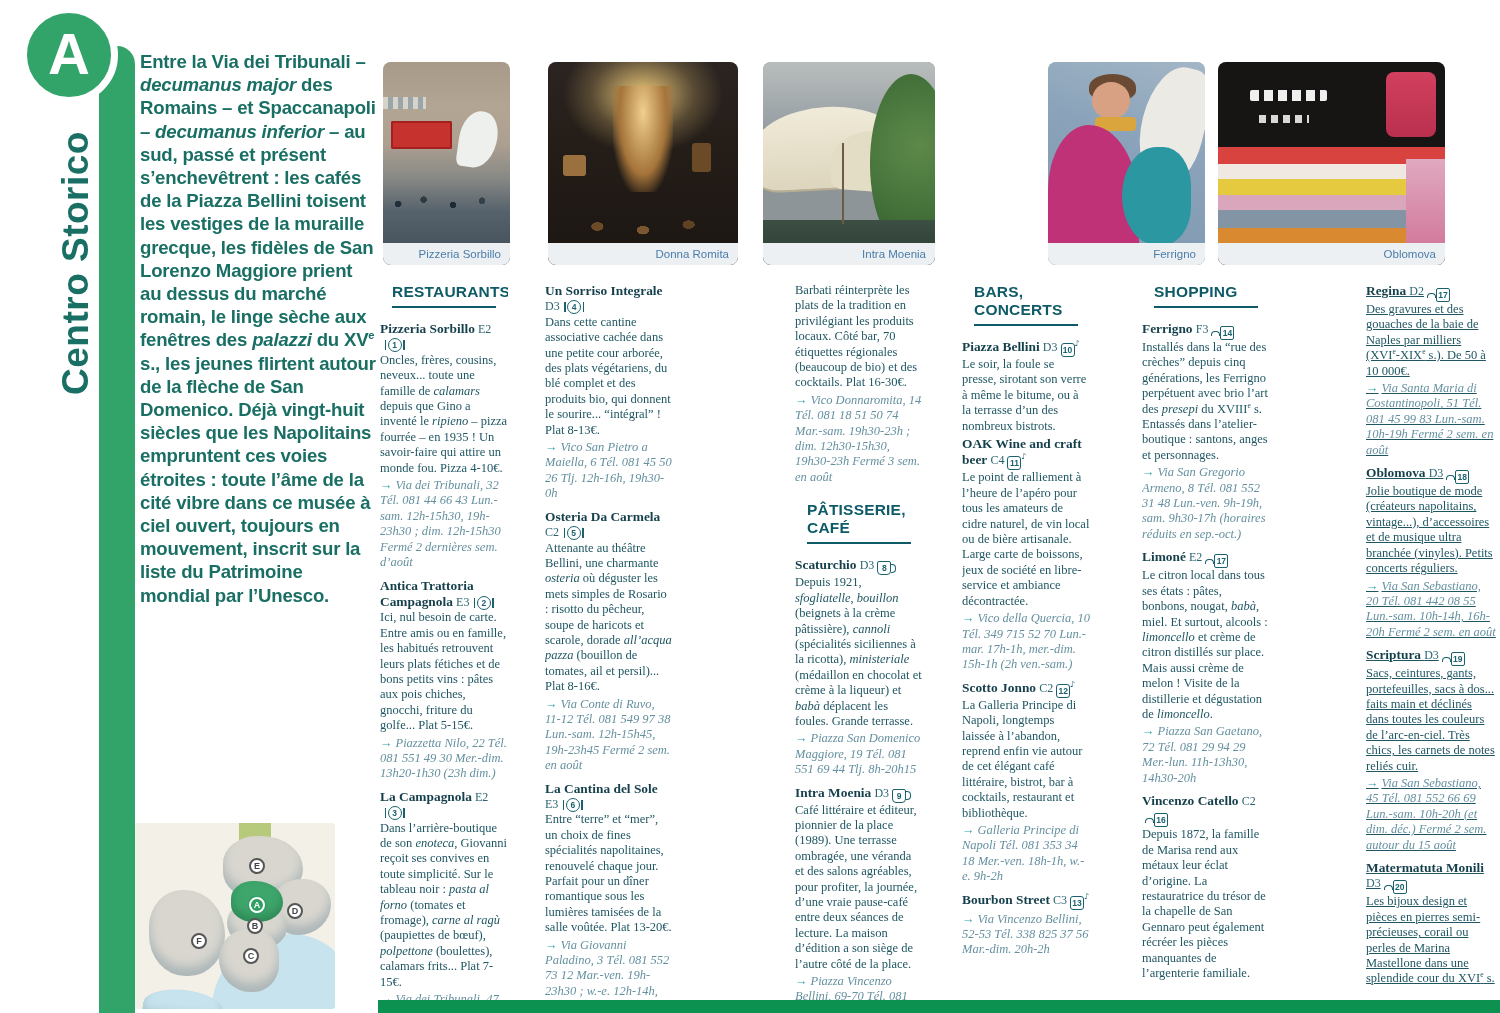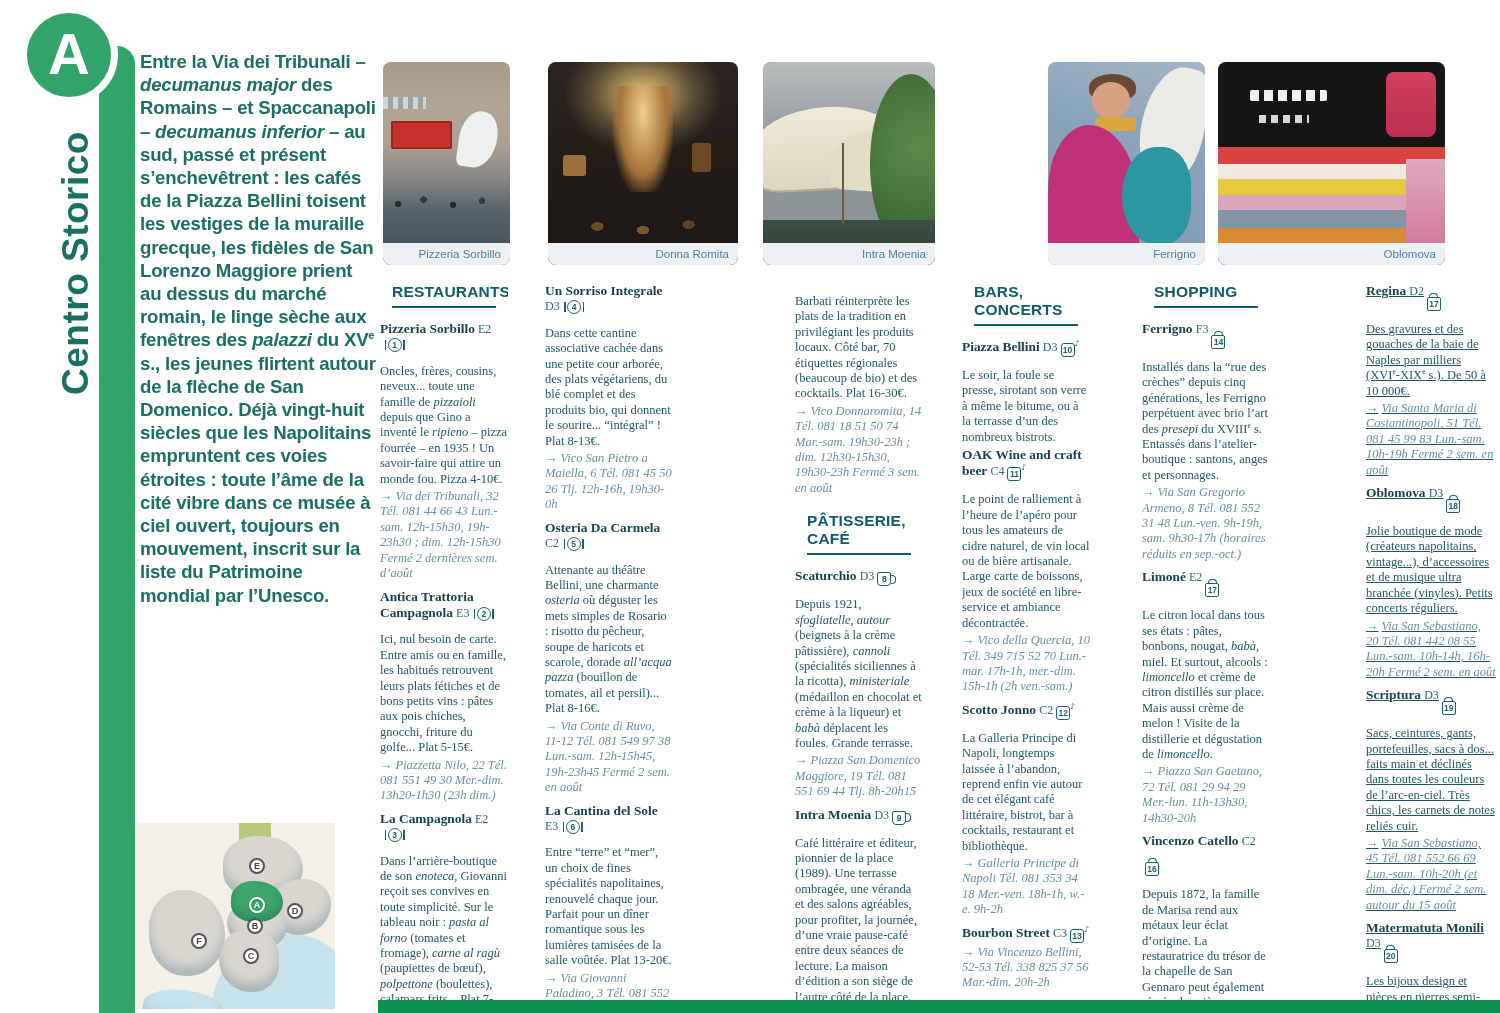--- a/index.html
+++ b/index.html
@@ -55,38 +55,38 @@
   
   .col{position:absolute;top:283px;height:726px;overflow:hidden;
        font-size:12.5px;line-height:15.4px;color:#1f5662;}
   .sec{font:bold 15.5px "Liberation Sans",sans-serif;color:#0e5a66;letter-spacing:.2px;
        border-bottom:2.5px solid #0e5a66;padding-bottom:5px;margin:0 12px 13px;}
   .sec.later{margin-top:16px;}
   .entry{margin:0 0 2px;}
   .e-head{display:block;}
   .e-name{font-weight:bold;color:#143f4b;font-size:13.4px;}
   .e-ref{color:#2a6472;font-size:12px;}
-  .e-body{display:block;margin-top:11px;}
+  .e-body{display:block;}
   .contact{font-style:italic;color:#64909f;margin:1px 0 7px;}
   .contact .arrow{font-style:normal;color:#33a0ad;font-weight:bold;margin-right:3px;}
 
   
   .ic{display:inline-flex;align-items:center;vertical-align:-2px;color:#1a616d;margin-left:3px;}
   .ic .nb{display:inline-flex;align-items:center;justify-content:center;width:14px;height:14px;
           box-sizing:border-box;border:1.3px solid currentColor;
           font:bold 8.5px "Liberation Sans",sans-serif;}
   .ic-fork .nb{border-radius:50%;}
   .ic .tine{width:1.5px;height:10px;background:currentColor;display:inline-block;margin:0 1.5px;}
   .ic-cup .nb{border-radius:2px 2px 4px 4px;}
   .ic-cup .handle{width:4px;height:7px;border:1.3px solid currentColor;border-left:none;
                   border-radius:0 4px 4px 0;display:inline-block;}
   .ic-note{position:relative;margin-right:4px;}
   .ic-note .nb{border-radius:3px;}
   .ic-note .note-glyph{position:absolute;top:-7px;right:-5px;font-size:8px;font-family:"DejaVu Sans",sans-serif;}
-  .ic-bag{display:inline-flex;flex-direction:column;align-items:center;vertical-align:-3px;justify-content:flex-end;}
+  .ic-bag{display:inline-flex;flex-direction:row;align-items:center;vertical-align:-3px;justify-content:flex-end;}
   .ic-bag .bag-handle{width:7px;height:4px;border:1.3px solid currentColor;border-bottom:none;
                       border-radius:4px 4px 0 0;margin-bottom:-1px;display:block;}
   .ic-bag .nb{border-radius:2px;}
 
   
   .bottom-bar{position:absolute;left:378px;right:0;bottom:0;height:13px;background:#0d9150;}
 </style>
 </head>
 <body>
 
@@ -166,21 +166,21 @@
 
   <div id="columns">
       <div class="col" style="left: 380px; width: 128px;">
         <h3 class="sec">RESTAURANTS</h3>
         <article class="entry">
           <span class="e-head"><span class="e-name">Pizzeria Sorbillo</span> <span class="e-ref">E2</span><span class="ic ic-fork">
               <i class="tine"></i>
               <span class="nb">1</span>
               <i class="tine"></i>
             </span></span>
-          <span class="e-body">Oncles, frères, cousins, neveux... toute une famille de <i>pizzaioli</i> depuis que Gino a inventé le <i>ripieno</i> – pizza fourrée – en 1935 ! Un savoir-faire qui attire un monde fou. Pizza 4-10€.</span>
+          <span class="e-body">Oncles, frères, cousins, neveux... toute une famille de <i>calamars</i> depuis que Gino a inventé le <i>ripieno</i> – pizza fourrée – en 1935 ! Un savoir-faire qui attire un monde fou. Pizza 4-10€.</span>
         </article>
         <p class="contact"><span class="arrow">→</span>Via dei Tribunali, 32 Tél. 081 44 66 43 Lun.-sam. 12h-15h30, 19h-23h30 ; dim. 12h-15h30 Fermé 2 dernières sem. d’août</p>
         <article class="entry">
           <span class="e-head"><span class="e-name">Antica Trattoria Campagnola</span> <span class="e-ref">E3</span><span class="ic ic-fork">
               <i class="tine"></i>
               <span class="nb">2</span>
               <i class="tine"></i>
             </span></span>
           <span class="e-body">Ici, nul besoin de carte. Entre amis ou en famille, les habitués retrouvent leurs plats fétiches et de bons petits vins : pâtes aux pois chiches, gnocchi, friture du golfe... Plat 5-15€.</span>
         </article>
@@ -228,21 +228,21 @@
         <article class="entry">
           <span class="e-body">Barbati réinterprète les plats de la tradition en privilégiant les produits locaux. Côté bar, 70 étiquettes régionales (beaucoup de bio) et des cocktails. Plat 16-30€.</span>
         </article>
         <p class="contact"><span class="arrow">→</span>Vico Donnaromita, 14 Tél. 081 18 51 50 74 Mar.-sam. 19h30-23h ; dim. 12h30-15h30, 19h30-23h Fermé 3 sem. en août</p>
         <h3 class="sec later">PÂTISSERIE, CAFÉ</h3>
         <article class="entry">
           <span class="e-head"><span class="e-name">Scaturchio</span> <span class="e-ref">D3</span><span class="ic ic-cup">
               <span class="nb">8</span>
               <span class="handle"></span>
             </span></span>
-          <span class="e-body">Depuis 1921, <i>sfogliatelle</i>, <i>autour</i> (beignets à la crème pâtissière), <i>cannoli</i> (spécialités siciliennes à la ricotta), <i>ministeriale</i> (médaillon en chocolat et crème à la liqueur) et <i>babà</i> déplacent les foules. Grande terrasse.</span>
+          <span class="e-body">Depuis 1921, <i>sfogliatelle</i>, <i>bouillon</i> (beignets à la crème pâtissière), <i>cannoli</i> (spécialités siciliennes à la ricotta), <i>ministeriale</i> (médaillon en chocolat et crème à la liqueur) et <i>babà</i> déplacent les foules. Grande terrasse.</span>
         </article>
         <p class="contact"><span class="arrow">→</span>Piazza San Domenico Maggiore, 19 Tél. 081 551 69 44 Tlj. 8h-20h15</p>
         <article class="entry">
           <span class="e-head"><span class="e-name">Intra Moenia</span> <span class="e-ref">D3</span><span class="ic ic-cup">
               <span class="nb">9</span>
               <span class="handle"></span>
             </span></span>
           <span class="e-body">Café littéraire et éditeur, pionnier de la place (1989). Une terrasse ombragée, une véranda et des salons agréables, pour profiter, la journée, d’une vraie pause-café entre deux séances de lecture. La maison d’édition a son siège de l’autre côté de la place.</span>
         </article>
         <p class="contact"><span class="arrow">→</span>Piazza Vincenzo Bellini, 69-70 Tél. 081 45 16 52 Tlj. 10h-2h</p>

